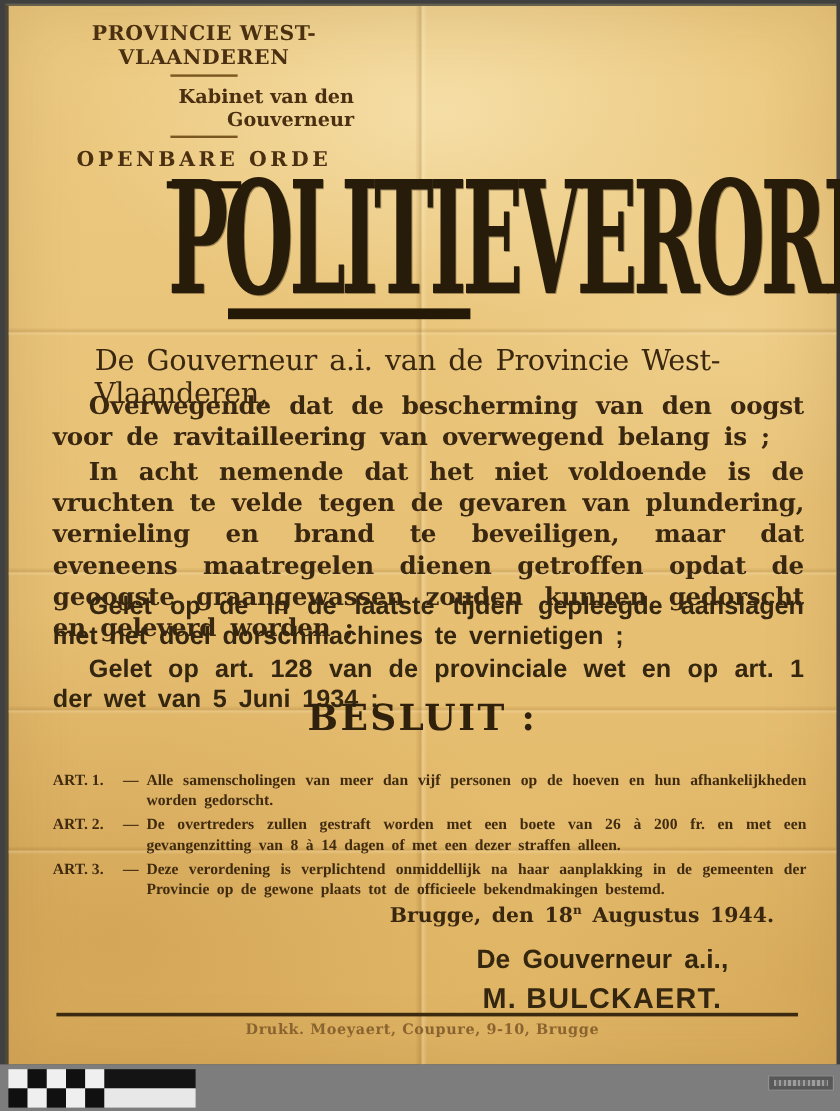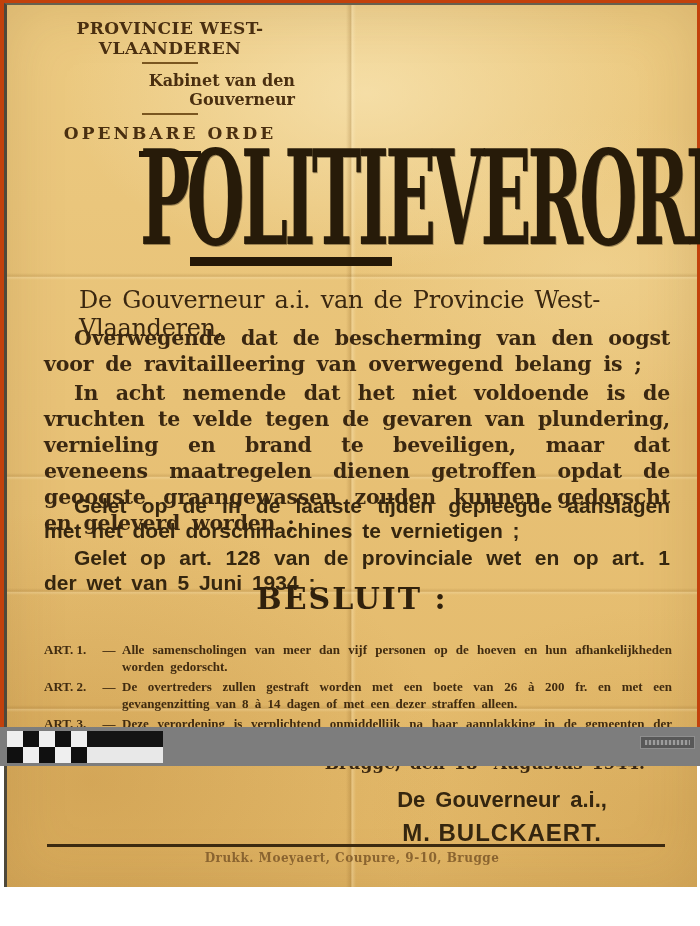--- a/index.html
+++ b/index.html
@@ -1,21 +1,21 @@
 <!DOCTYPE html>
 <html><head>
 <meta charset="utf-8">
 <style>
   * { margin:0; padding:0; box-sizing:border-box; }
   html,body { width:700px; height:926px; overflow:hidden; }
   body { font-family:"DejaVu Serif", serif; }
 
   .photo {
-    position:relative; width:700px; height:766px;
-    background:#c2410c;
+    position:relative; width:700px; height:926px;
+    background:#404040;
     padding-left:26px;
   }
 
   
   .poster {
     position:absolute; left:4px; top:3px; width:693px; height:884px;
     background:
       radial-gradient(ellipse 430px 250px at 52% 10%, rgba(255,243,205,0.50), transparent 70%),
       radial-gradient(ellipse 360px 220px at 85% 30%, rgba(248,226,170,0.35), transparent 70%),
       radial-gradient(ellipse 500px 380px at 12% 88%, rgba(176,122,44,0.30), transparent 72%),

